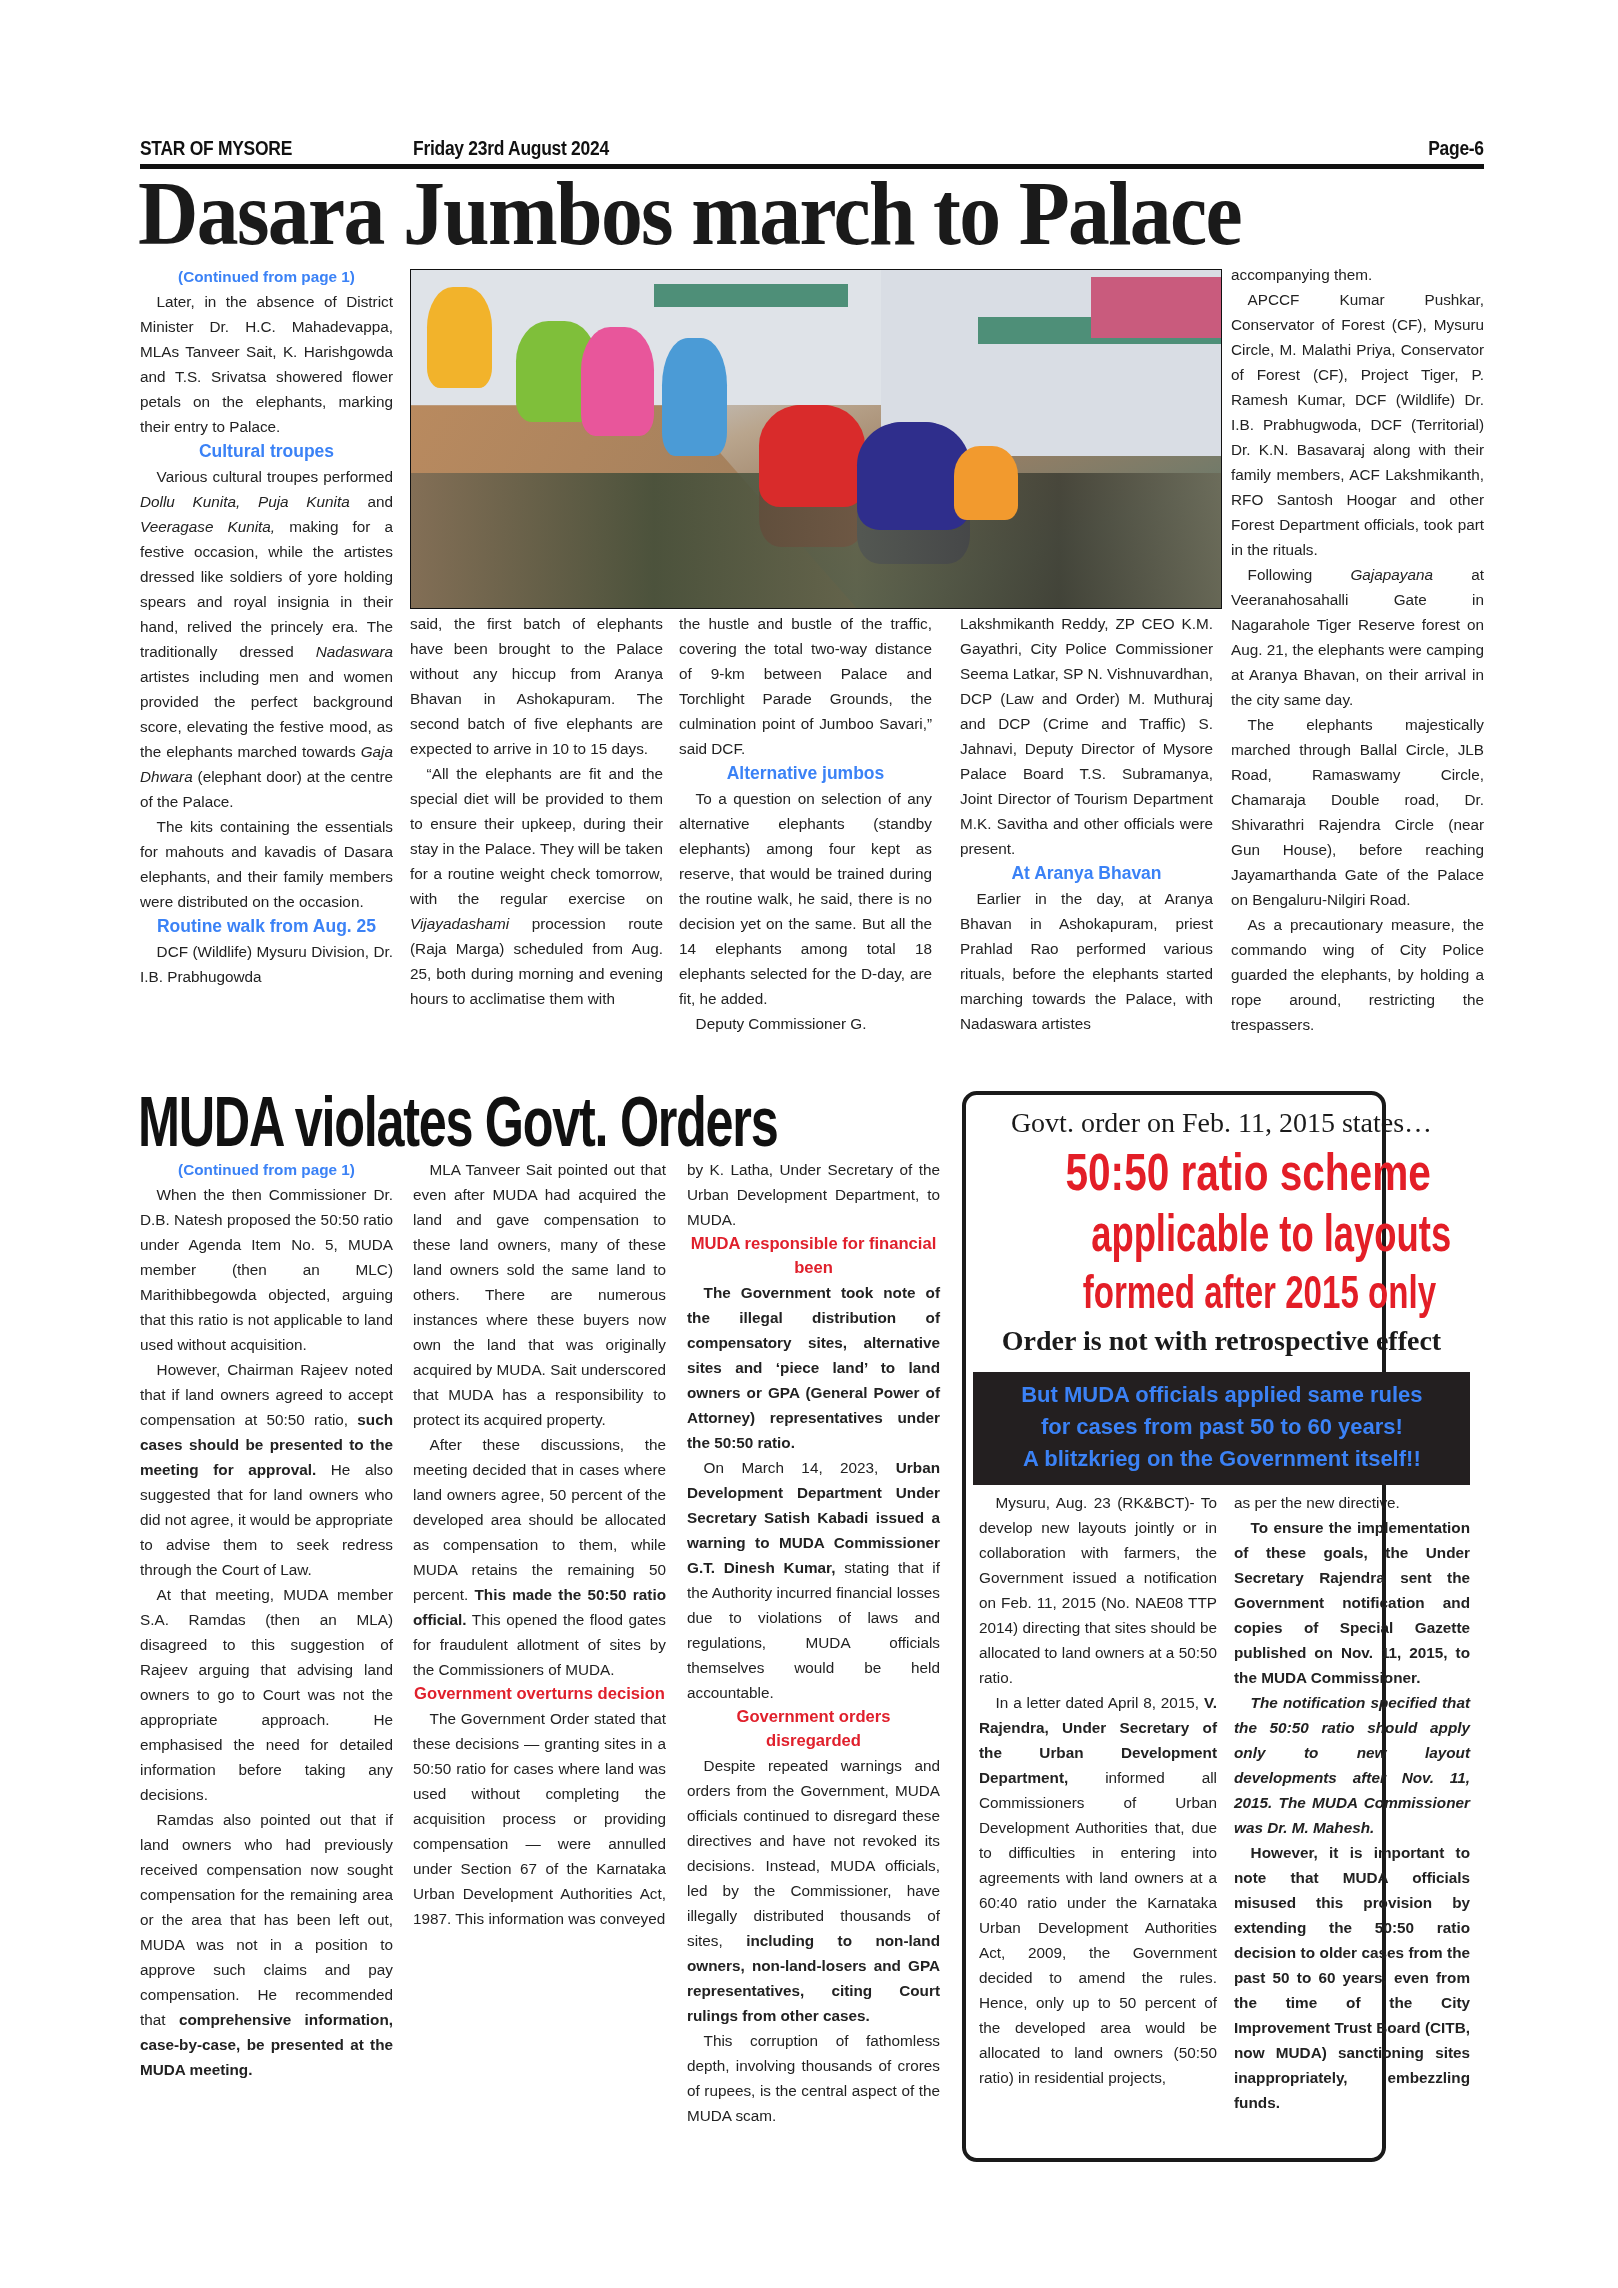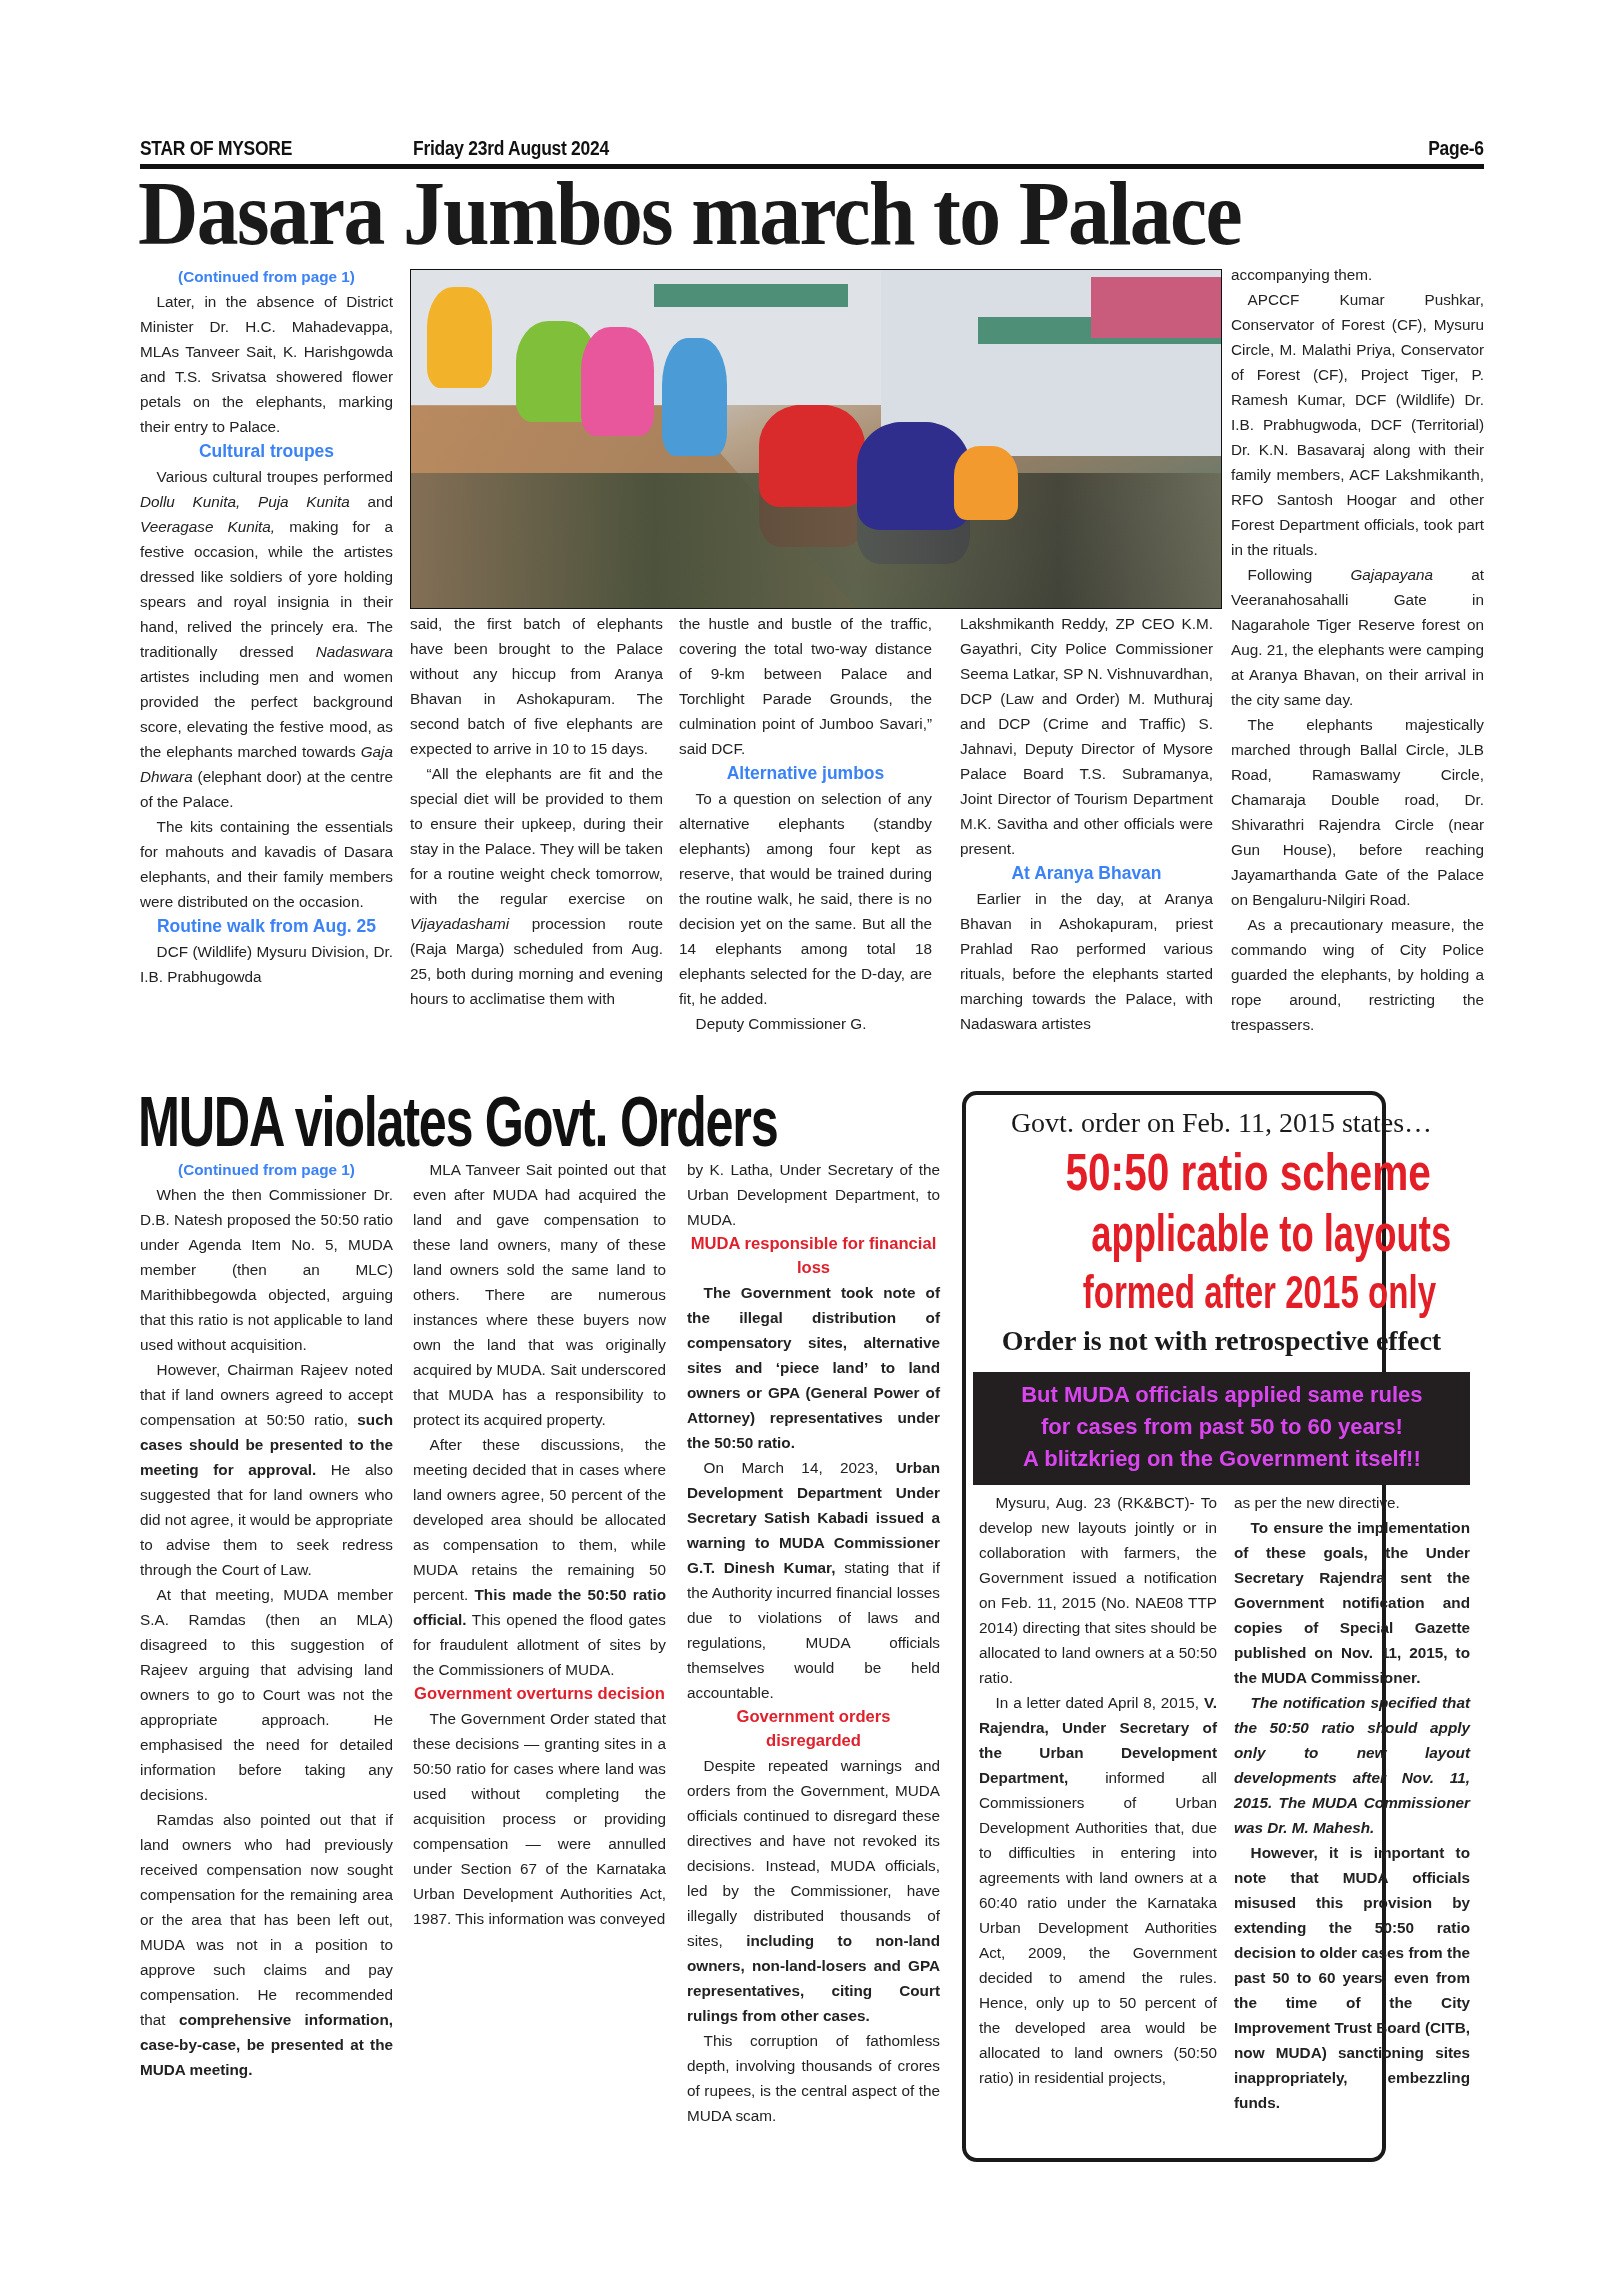--- a/index.html
+++ b/index.html
@@ -37,21 +37,21 @@
   .headline2 { position: absolute; left: 138px; top: 1082px; width: 803px; height: 83px;
     font-family: "Liberation Sans", sans-serif; font-weight: bold; font-size: 70px; line-height: 81px;
     color: #111; letter-spacing: -1.8px; white-space: nowrap; transform: scaleX(0.72); transform-origin: left top; }
 
   .box { position: absolute; left: 962px; top: 1091px; width: 424px; height: 1071px; border: 4.6px solid #1a1a1a; border-radius: 14.8px; }
   .box-intro { position: absolute; left: 11px; top: 9.2px; width: 489px; text-align: center;
     font-family: "Liberation Serif", serif; font-size: 28px; line-height: 37px; color: #1a1a1a; }
   .box-red { position: absolute; left: 0; width: 511px; text-align: center; font-family: "Liberation Sans", sans-serif; font-weight: bold; color: #e31e27; white-space: nowrap; padding-left: 48px; }
   .box-red span { display: inline-block; transform-origin: center top; }
   .box-sub { position: absolute; left: 0; top: 227px; width: 511px; text-align: center; font-family: "Liberation Serif", serif; font-weight: bold; font-size: 28px; line-height: 37px; color: #1a1a1a; white-space: nowrap; }
-  .box-black { position: absolute; left: 7.4px; top: 277px; width: 497px; height: 113px; background: #231f20; color: #d946ef;
+  .box-black { position: absolute; left: 7.4px; top: 277px; width: 497px; height: 113px; background: #231f20; color: #3b82f6;
     font-weight: bold; font-size: 22px; line-height: 32px; text-align: center; padding-top: 6.5px; }
   .box-col { position: absolute; top: 395px; font-size: 15.3px; line-height: 25px; text-align: justify; color: #222; }
   .box-col p { text-indent: 16.6px; }
   .box-col p.noind { text-indent: 0; }
   .box-col b { font-weight: bold; }
 </style>
 </head>
 <body>
 
 <div class="masthead">
@@ -130,21 +130,21 @@
 
 <div class="col" style="left:413px; top:1157px; width:253px;">
   <p>MLA Tanveer Sait pointed out that even after MUDA had acquired the land and gave compensation to these land owners, many of these land owners sold the same land to others. There are numerous instances where these buyers now own the land that was originally acquired by MUDA. Sait underscored that MUDA has a responsibility to protect its acquired property.</p>
   <p><span>After these discussions, the meeting decided that in cases where land owners agree, 50 percent of the developed area should be allocated as compensation to them, while MUDA retains the remaining 50 percent. </span><b>This made the 50:50 ratio official.</b><span> This opened the flood gates for fraudulent allotment of sites by the Commissioners of MUDA.</span></p>
   <h4 class="red">Government overturns decision</h4>
   <p>The Government Order stated that these decisions — granting sites in a 50:50 ratio for cases where land was used without completing the acquisition process or providing compensation — were annulled under Section 67 of the Karnataka Urban Development Authorities Act, 1987. This information was conveyed</p>
 </div>
 
 <div class="col" style="left:687px; top:1157px; width:253px;">
   <p class="noind">by K. Latha, Under Secretary of the Urban Development Department, to MUDA.</p>
-  <h4 class="red">MUDA responsible for financial loss</h4>
+  <h4 class="red">MUDA responsible for financial been</h4>
   <p style="font-weight:bold;">The Government took note of the illegal distribution of compensatory sites, alternative sites and ‘piece land’ to land owners or GPA (General Power of Attorney) representatives under the 50:50 ratio.</p>
   <p><span>On March 14, 2023, </span><b>Urban Development Department Under Secretary Satish Kabadi issued a warning to MUDA Commissioner G.T. Dinesh Kumar,</b><span> stating that if the Authority incurred financial losses due to violations of laws and regulations, MUDA officials themselves would be held accountable.</span></p>
   <h4 class="red">Government orders disregarded</h4>
   <p><span>Despite repeated warnings and orders from the Government, MUDA officials continued to disregard these directives and have not revoked its decisions. Instead, MUDA officials, led by the Commissioner, have illegally distributed thousands of sites, </span><b>including to non-land owners, non-land-losers and GPA representatives, citing Court rulings from other cases.</b></p>
   <p>This corruption of fathomless depth, involving thousands of crores of rupees, is the central aspect of the MUDA scam.</p>
 </div>
 
 <div class="box">
   <div class="box-intro">Govt. order on Feb. 11, 2015 states…</div>
   <div class="box-red" style="top:48px; font-size:52px; line-height:59px;"><span style="transform:scaleX(0.78);">50:50 ratio scheme</span></div>

